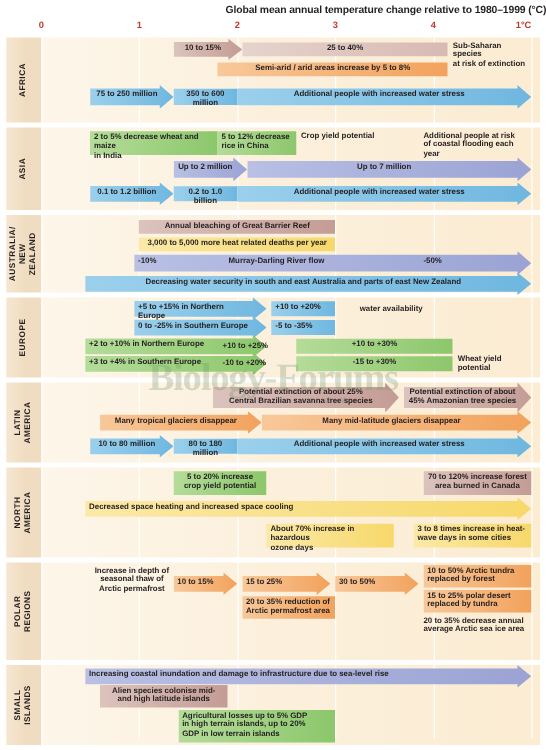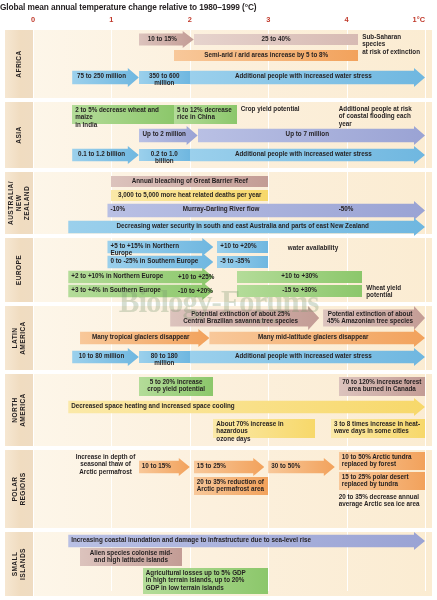--- a/index.html
+++ b/index.html
@@ -8,21 +8,21 @@
     background:#ffffff;
     font-family:"Liberation Sans", sans-serif;
     color:#231f20;
     overflow:hidden;
     position:relative;
   }
   #chart{position:relative;width:437px;height:600px;}
 
   .title{
     position:absolute;left:0;top:2px;width:437px;
-    text-align:left;
+    text-align:right;
     font-size:8.3px;font-weight:bold;letter-spacing:-0.1px;
     color:#231f20;
   }
 
   
   .axis{position:absolute;left:0;top:15px;width:437px;height:14px;}
   .tick-label{
     position:absolute;top:0;
     font-size:7.4px;font-weight:bold;color:#c0392b;
     transform:translateX(-50%);

